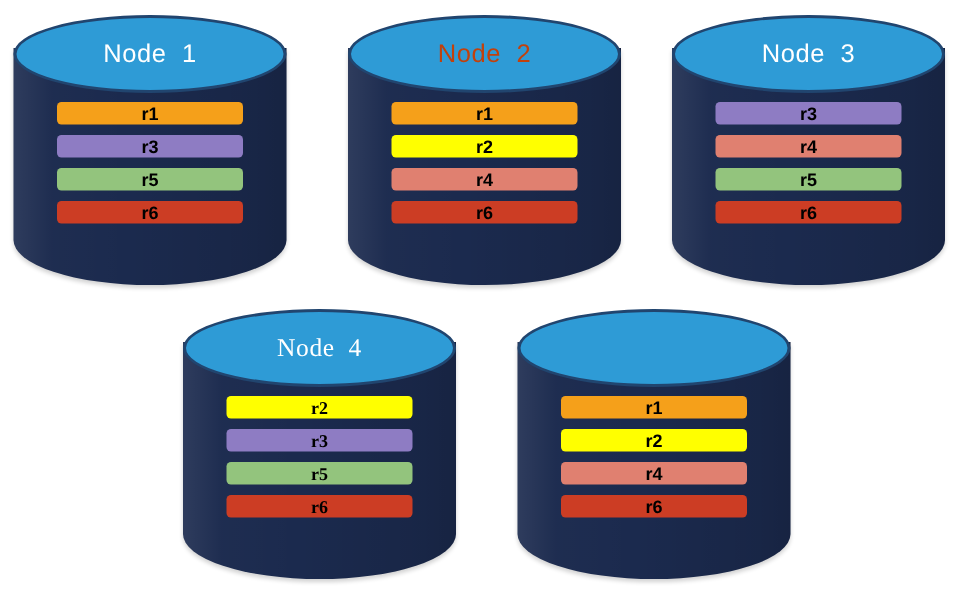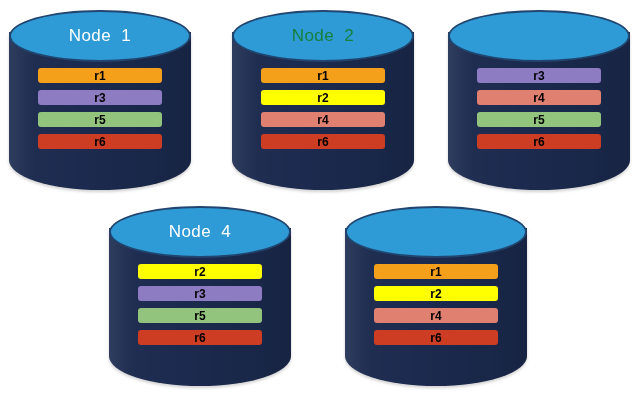--- a/index.html
+++ b/index.html
@@ -119,39 +119,40 @@
       <div class="replica-list">
         <div class="replica" style="background: rgb(245, 160, 26); color: rgb(0, 0, 0);">r1</div>
         <div class="replica" style="background: rgb(142, 124, 195); color: rgb(0, 0, 0);">r3</div>
         <div class="replica" style="background: rgb(147, 196, 125); color: rgb(0, 0, 0);">r5</div>
         <div class="replica" style="background: rgb(204, 61, 36); color: rgb(0, 0, 0);">r6</div>
       </div>
     </div>
     <div class="node" style="left: 232px; top: 10px;">
       <div class="node-body" style="background: rgb(27, 42, 78);"></div>
       <div class="node-top" style="background: rgb(46, 155, 214); border-color: rgb(33, 69, 111);"></div>
-      <div class="node-label" style="color: #15803d;">Node  2</div>
+      <div class="node-label" style="color: #c2410c;">Node  2</div>
       <div class="replica-list">
         <div class="replica" style="background: rgb(245, 160, 26); color: rgb(0, 0, 0);">r1</div>
         <div class="replica" style="background: rgb(255, 255, 0); color: rgb(0, 0, 0);">r2</div>
         <div class="replica" style="background: rgb(224, 128, 112); color: rgb(0, 0, 0);">r4</div>
         <div class="replica" style="background: rgb(204, 61, 36); color: rgb(0, 0, 0);">r6</div>
       </div>
     </div>
     <div class="node" style="left: 448px; top: 10px;">
       <div class="node-body" style="background: rgb(27, 42, 78);"></div>
       <div class="node-top" style="background: rgb(46, 155, 214); border-color: rgb(33, 69, 111);"></div>
+      <div class="node-label" style="color: rgb(255, 255, 255);">Node  3</div>
       <div class="replica-list">
         <div class="replica" style="background: rgb(142, 124, 195); color: rgb(0, 0, 0);">r3</div>
         <div class="replica" style="background: rgb(224, 128, 112); color: rgb(0, 0, 0);">r4</div>
         <div class="replica" style="background: rgb(147, 196, 125); color: rgb(0, 0, 0);">r5</div>
         <div class="replica" style="background: rgb(204, 61, 36); color: rgb(0, 0, 0);">r6</div>
       </div>
     </div>
-    <div class="node" style="left: 109px; top: 206px;">
+    <div class="node" style="left: 122px; top: 206px; font-family: Liberation Serif, serif;">
       <div class="node-body" style="background: rgb(27, 42, 78);"></div>
       <div class="node-top" style="background: rgb(46, 155, 214); border-color: rgb(33, 69, 111);"></div>
       <div class="node-label" style="color: rgb(255, 255, 255);">Node  4</div>
       <div class="replica-list">
         <div class="replica" style="background: rgb(255, 255, 0); color: rgb(0, 0, 0);">r2</div>
         <div class="replica" style="background: rgb(142, 124, 195); color: rgb(0, 0, 0);">r3</div>
         <div class="replica" style="background: rgb(147, 196, 125); color: rgb(0, 0, 0);">r5</div>
         <div class="replica" style="background: rgb(204, 61, 36); color: rgb(0, 0, 0);">r6</div>
       </div>
     </div>

